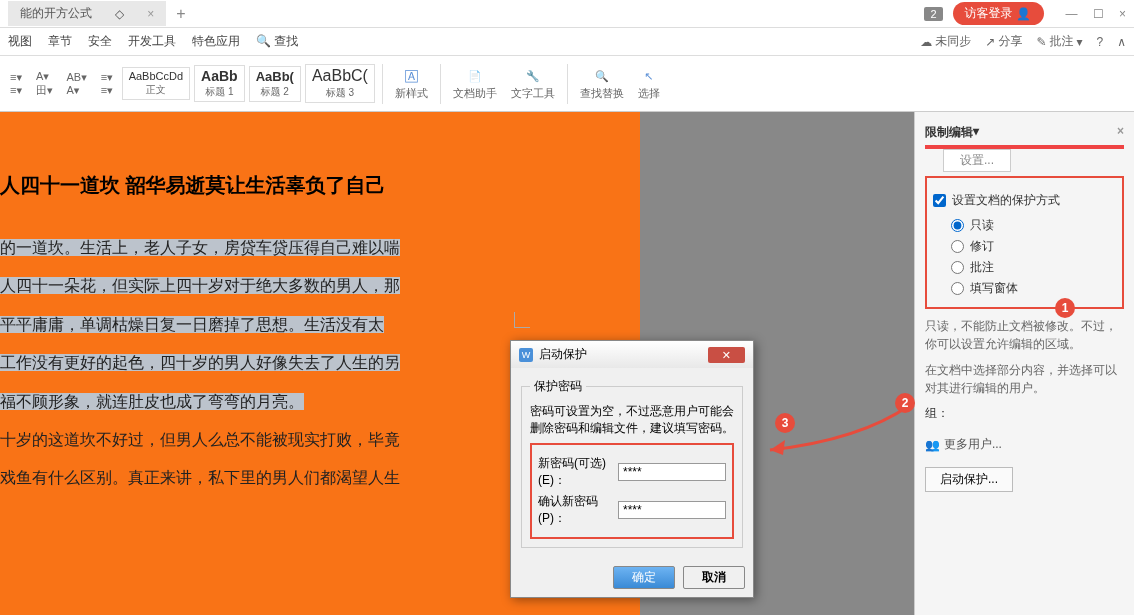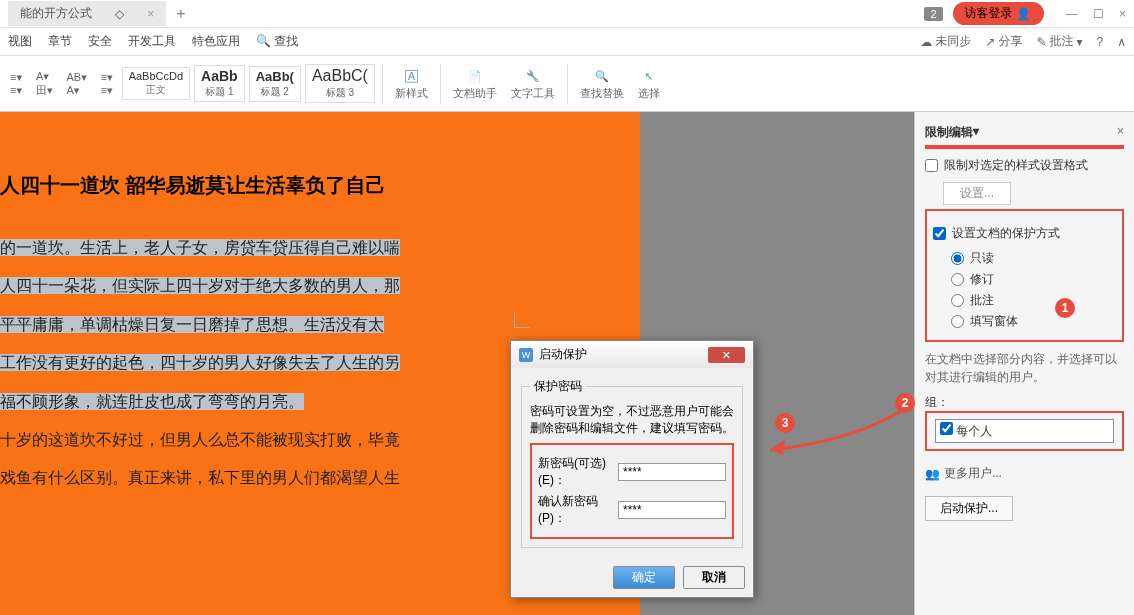--- a/index.html
+++ b/index.html
@@ -4,21 +4,21 @@
   <style>
     * { margin: 0; padding: 0; box-sizing: border-box; font-family: "Microsoft YaHei", sans-serif; }
     body { background: #f0f0f0; width: 1134px; height: 615px; overflow: hidden; position: relative; font-size: 12px; }
     
     .title-bar { height: 28px; background: #fff; display: flex; align-items: center; padding: 0 8px; border-bottom: 1px solid #ddd; }
     .doc-tab { background: #e8e8e8; padding: 4px 12px; font-size: 12px; color: #555; display: flex; align-items: center; gap: 23px; }
     .tab-close { color: #999; cursor: pointer; }
     .tab-add { color: #888; margin-left: 10px; font-size: 16px; cursor: pointer; }
     .title-right { margin-left: auto; display: flex; align-items: center; gap: 10px; }
     .badge-num { background: #888; color: #fff; padding: 1px 6px; border-radius: 2px; font-size: 11px; }
-    .login-btn { background: #e74c3c; color: #000000; padding: 3px 12px; border-radius: 12px; font-size: 12px; display: flex; align-items: center; gap: 4px; }
+    .login-btn { background: #e74c3c; color: #ffffff; padding: 3px 12px; border-radius: 12px; font-size: 12px; display: flex; align-items: center; gap: 4px; }
     .win-btns span { color: #888; margin-left: 12px; cursor: pointer; }
     
     .menu-bar { height: 28px; background: #fff; display: flex; align-items: center; padding: 0 8px; gap: 16px; font-size: 12px; color: #444; border-bottom: 1px solid #ddd; justify-content: center; }
     .menu-right { margin-left: auto; display: flex; gap: 14px; color: #666; }
     .menu-right span { display: inline-flex; align-items: center; gap: 3px; }
     
     .ribbon { height: 56px; background: #fff; display: flex; align-items: center; padding: 2px 4px; border-bottom: 1px solid #ccc; gap: 2px; }
     .ribbon-btn { padding: 2px 6px; color: #666; font-size: 11px; display: flex; flex-direction: column; align-items: center; justify-content: center; }
     .ribbon-icon { width: 20px; height: 20px; display: flex; align-items: center; justify-content: center; color: #5a8fd6; }
     .style-box { border: 1px solid #ddd; padding: 2px 6px; margin: 0 1px; text-align: center; min-width: 50px; }
@@ -170,24 +170,20 @@
       <div class="doc-para">戏鱼有什么区别。真正来讲，私下里的男人们都渴望人生</div>
     </div>
   </div>
 
   <div class="side-panel">
     <div class="panel-title">
       <span>限制编辑</span>
       <span>▾</span>
       <span class="panel-close" style="margin-left:auto">×</span>
     </div>
-    <div class="panel-row">
-      <input type="checkbox" style="">
-      <span>限制对选定的样式设置格式</span>
-    </div>
     <button class="settings-btn">设置...</button>
     
     <div class="red-box">
       <div class="panel-row">
         <input type="checkbox" checked="" style="">
         <span>设置文档的保护方式</span>
       </div>
       <label class="radio-opt">
           <input type="radio" name="pm" checked="" style="">
           <span>只读</span>
@@ -199,29 +195,24 @@
       <label class="radio-opt">
           <input type="radio" name="pm" style="">
           <span>批注</span>
         </label>
       <label class="radio-opt">
           <input type="radio" name="pm" style="">
           <span>填写窗体</span>
         </label>
     </div>
     
+    <div class="desc-text">只读，不能防止文档被修改。不过，你可以设置允许编辑的区域。</div>
     <div class="desc-text">在文档中选择部分内容，并选择可以对其进行编辑的用户。</div>
     <div>组：</div>
     
-    <div class="everyone-box">
-      <div class="everyone-inner">
-        <input type="checkbox" checked="" style="">
-        <span>每个人</span>
-      </div>
-    </div>
     
     <div class="more-users">
       <span>👥</span>
       <span>更多用户...</span>
     </div>
     <button class="start-protect">启动保护...</button>
   </div>
 </div>
 
 <div class="dialog">

